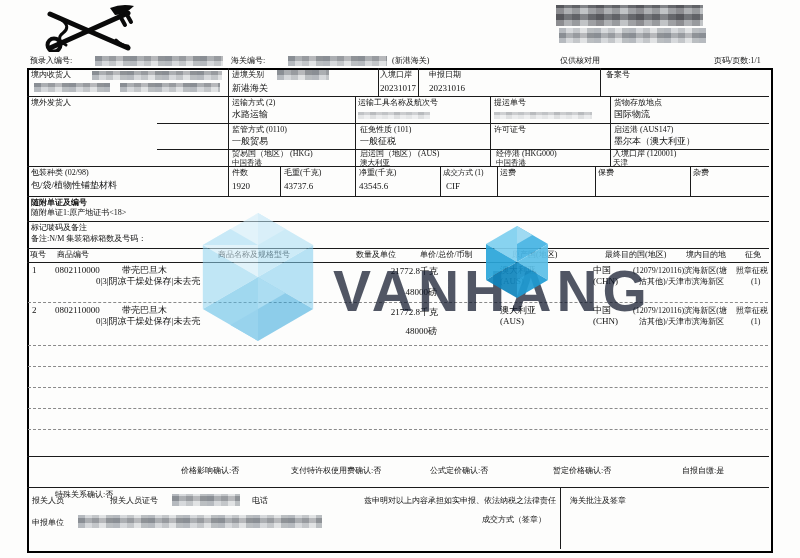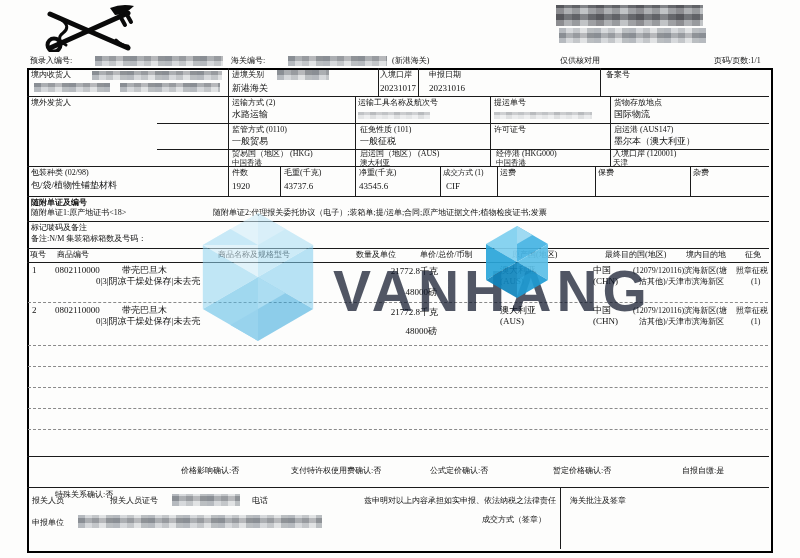--- a/index.html
+++ b/index.html
@@ -131,21 +131,20 @@
   <span class="t lb" style="left:359px;top:169px">净重(千克)</span>
   <span class="t vl" style="left:359px;top:182px">43545.6</span>
   <span class="t sm" style="left:443px;top:169px">成交方式 (1)</span>
   <span class="t vl" style="left:446px;top:182px">CIF</span>
   <span class="t lb" style="left:500px;top:169px">运费</span>
   <span class="t lb" style="left:598px;top:169px">保费</span>
   <span class="t lb" style="left:693px;top:169px">杂费</span>
 
   <span class="t lb" style="left:31px;top:199px;font-weight:bold">随附单证及编号</span>
   <span class="t lb" style="left:31px;top:209px">随附单证1:原产地证书&lt;18&gt;</span>
-  <span class="t lb" style="left:213px;top:209px">随附单证2:代理报关委托协议（电子）;装箱单;提/运单;合同;原产地证据文件;植物检疫证书;发票</span>
 
   <span class="t lb" style="left:31px;top:224px;font-weight:normal">标记唛码及备注</span>
   <span class="t lb" style="left:31px;top:235px">备注:N/M    集装箱标箱数及号码：</span>
 
   <span class="t lb" style="left:30px;top:251px">项号</span>
   <span class="t lb" style="left:57px;top:251px">商品编号</span>
   <span class="t lb" style="left:218px;top:251px">商品名称及规格型号</span>
   <span class="t lb" style="left:356px;top:251px">数量及单位</span>
   <span class="t lb" style="left:420px;top:251px">单价/总价/币制</span>
   <span class="t lb" style="left:512px;top:251px">原产国(地区)</span>

